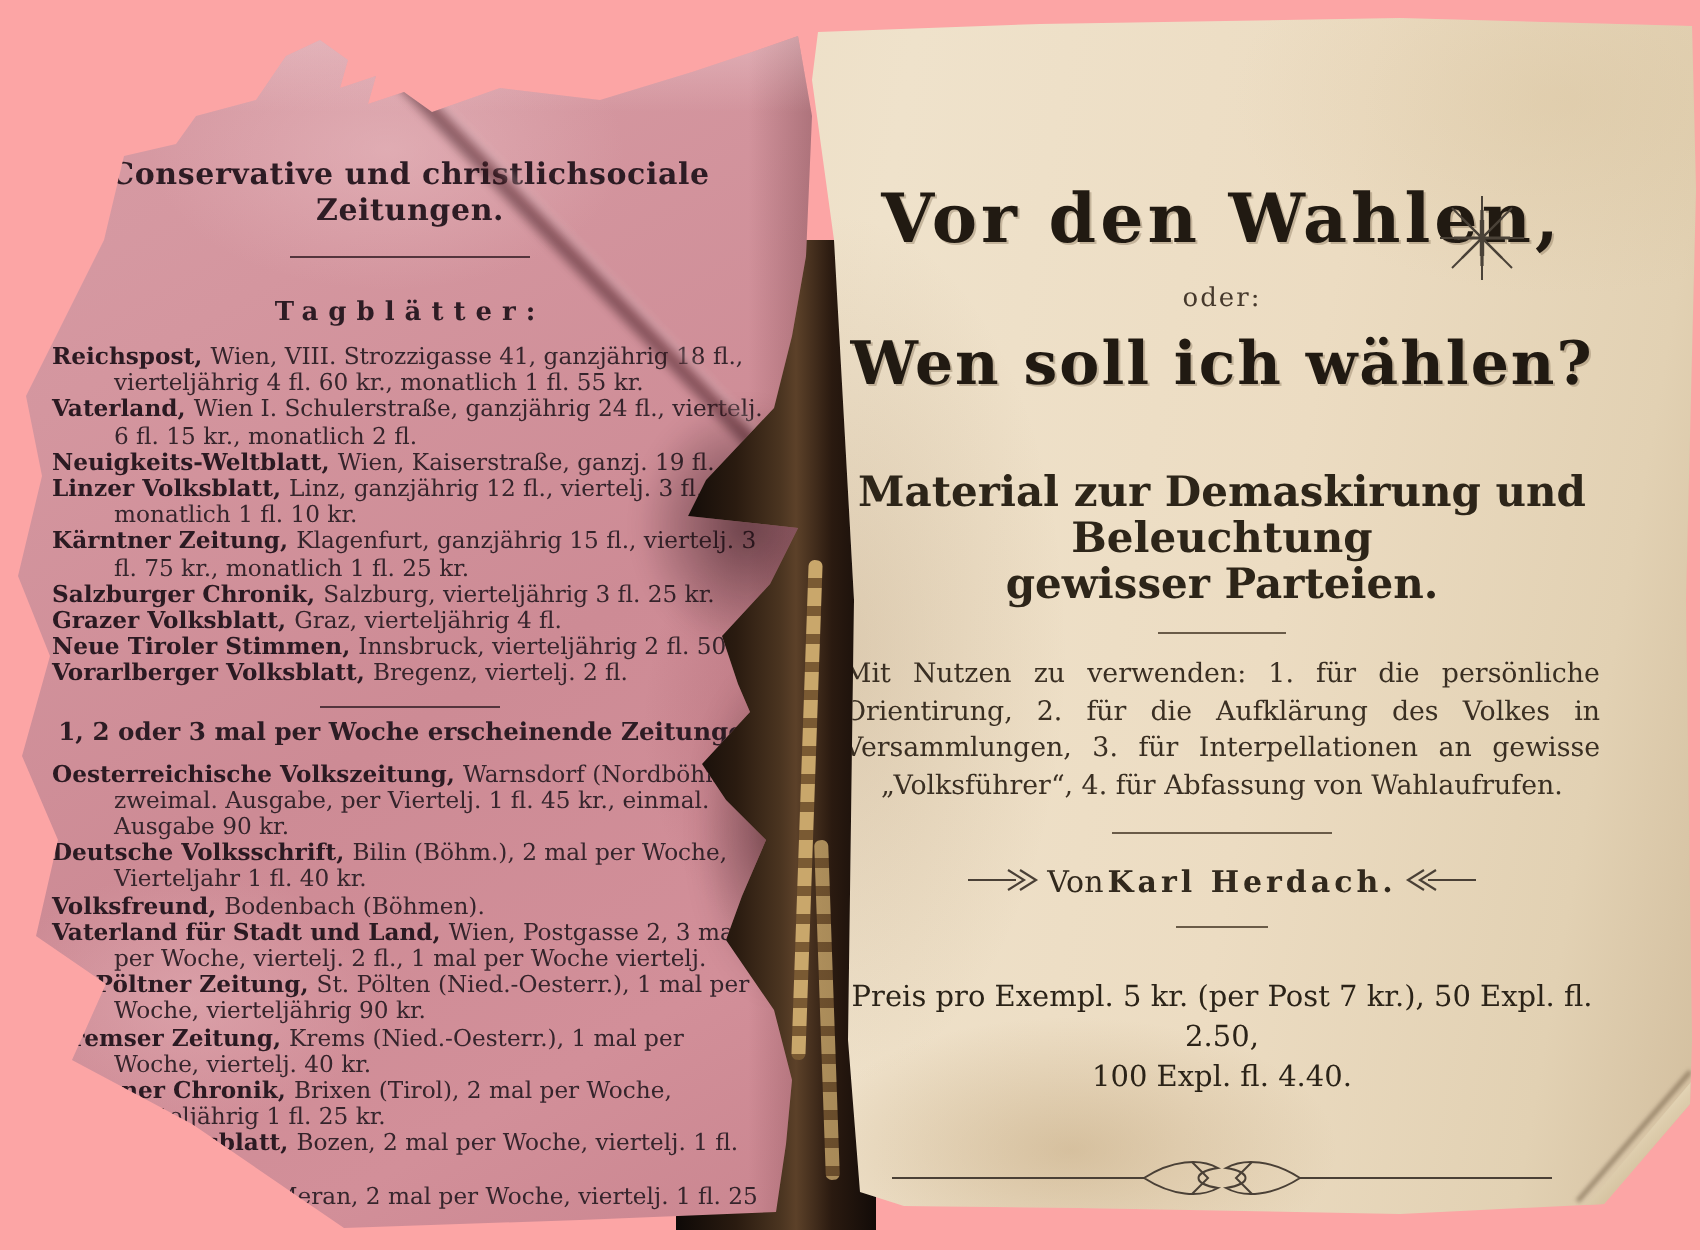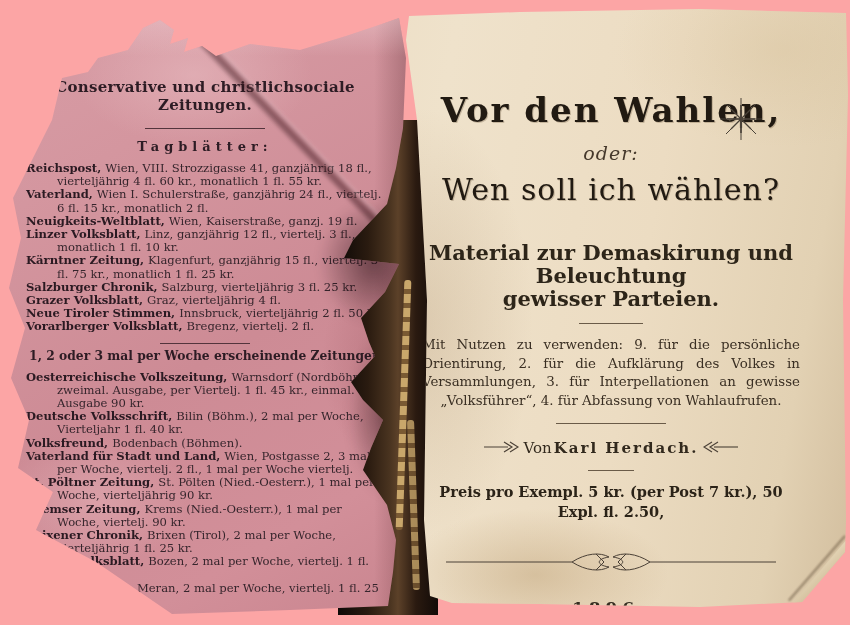--- a/index.html
+++ b/index.html
@@ -21,32 +21,32 @@
       424px 520px,427px 300px,417px 120px,406px 40px);
     background:
       radial-gradient(ellipse 190px 95px at 63% 92%,rgba(186,156,112,.45),transparent 70%),
       radial-gradient(ellipse 150px 280px at 49% 52%,rgba(150,115,75,.22),transparent 78%),
       radial-gradient(ellipse 220px 130px at 92% 8%,rgba(212,190,150,.35),transparent 75%),
       linear-gradient(100deg,#b29b78 0%,#d9c7a8 5%,#e9dabf 22%,#efe2cb 48%,#ecdcc2 72%,#e2d1b3 90%,#d3bf9f 99%);}
   .rp-content{position:absolute;left:420px;top:20px;width:382px;text-align:center;color:#352c22;}
   .rp-title1{position:relative;margin-top:70px;font-size:34px;font-weight:bold;color:#211a12;
              letter-spacing:2px;text-shadow:1px 1px 0 rgba(120,100,75,.35);}
   .star{position:absolute;left:298px;top:6px;}
-  .rp-oder{margin-top:12px;font-size:19px;letter-spacing:1px;color:#46392c;font-style:italic;}
-  .rp-title2{margin-top:8px;font-size:30px;font-weight:normal;color:#211a12;letter-spacing:1px;
+  .rp-oder{margin-top:12px;font-size:13px;letter-spacing:1px;color:#46392c;}
+  .rp-title2{margin-top:8px;font-size:30px;font-weight:bold;color:#211a12;letter-spacing:1px;
              text-shadow:1px 1px 0 rgba(120,100,75,.35);}
   .rp-subtitle{margin-top:34px;font-size:21px;font-weight:bold;line-height:23px;color:#2d2519;}
   .rp-div{height:1px;background:#6a5b48;margin:13px auto 0;}
   .d64{width:64px;} .d110{width:110px;} .d46{width:46px;}
   .rp-usage{margin:12px auto 0;font-size:13.4px;line-height:18.5px;color:#3a2f23;
             text-align:justify;text-align-last:center;padding:0 2px;}
   .rp-byline{margin-top:15px;display:flex;align-items:center;justify-content:center;gap:2px;
              font-size:15px;color:#32291d;}
   .rp-byline .name{font-weight:bold;letter-spacing:2px;}
-  .rp-price{margin-top:11px;font-size:14.5px;font-weight:bold;line-height:20px;color:#2b2318;}
+  .rp-price{margin-top:25px;font-size:14.5px;font-weight:normal;line-height:20px;color:#2b2318;}
   .orn-rule{margin-top:28px;}
   .rp-year{display:inline-block;margin-top:24px;font-size:17px;font-weight:bold;letter-spacing:5px;
            color:#352c20;border-bottom:1px solid #5c4f3e;padding-bottom:2px;}
   
   .fold{position:absolute;left:792px;top:538px;width:56px;height:66px;z-index:3;
         clip-path:polygon(100% 0,0 100%,100% 100%);
         background:linear-gradient(135deg,#f6eedb 0%,#e8dabd 40%,#c9b38d 75%,#a98f66 100%);
         filter:drop-shadow(-3px -3px 3px rgba(60,40,20,.55));}
   .fold-line{position:absolute;left:788px;top:600px;width:86px;height:2px;z-index:3;
              background:rgba(70,50,30,.5);transform:rotate(-49deg);transform-origin:0 0;filter:blur(1px);}
@@ -71,21 +71,21 @@
           transform:rotate(46deg);transform-origin:0 0;filter:blur(1.5px);
           background:linear-gradient(to bottom,rgba(250,220,225,.35),rgba(66,20,28,.5) 45%,rgba(40,10,16,.42) 62%,rgba(0,0,0,0));}
   .blotch1{position:absolute;left:318px;top:200px;width:110px;height:125px;filter:blur(4px);
            background:radial-gradient(closest-side,rgba(28,6,12,.55),transparent);}
   .blotch2{position:absolute;left:348px;top:330px;width:80px;height:170px;filter:blur(5px);
            background:radial-gradient(closest-side,rgba(30,8,12,.45),transparent);}
   .lp-content{position:absolute;left:26px;top:78px;width:358px;color:#33222a;}
   .lp-header{font-size:15px;font-weight:bold;text-align:center;letter-spacing:.3px;color:#2d1c24;}
   .lp-div{height:1px;background:#53343c;margin:14px auto 0;width:120px;}
   .lp-div.small{width:90px;margin:9px auto 4px;}
-  .lp-subhead1{margin-top:10px;font-size:13px;font-weight:bold;text-align:center;letter-spacing:5px;color:#2d1c24;}
+  .lp-subhead1{margin-top:20px;font-size:13px;font-weight:bold;text-align:center;letter-spacing:5px;color:#2d1c24;}
   .lp-subhead2{margin-top:3px;font-size:12.3px;font-weight:bold;text-align:center;color:#2d1c24;}
   .np-list{margin-top:8px;}
   .np-entry{font-size:11.6px;line-height:13.2px;padding-left:31px;text-indent:-31px;color:#36252c;}
   .np-entry .e-name{font-weight:bold;color:#2b1a22;}
 
   svg{display:block;}
   .rp-byline svg{display:inline-block;}
 </style>
 </head>
 <body>
@@ -123,21 +123,21 @@
       <div class="rp-oder">oder:</div>
       <div class="rp-title2">Wen soll ich wählen?</div>
 
       <div class="rp-subtitle">
         <div>Material zur Demaskirung und Beleuchtung</div>
         <div>gewisser Parteien.</div>
       </div>
 
       <div class="rp-div d64"></div>
 
-      <div class="rp-usage">Mit Nutzen zu verwenden: 9. für die persönliche Orientirung, 2. für die Aufklärung des Volkes in Versammlungen, 3. für Interpellationen an gewisse „Volksführer“, 4. für Abfassung von Wahlaufrufen.</div>
+      <div class="rp-usage">Mit Nutzen zu verwenden: 1. für die persönliche Orientirung, 2. für die Aufklärung des Volkes in Versammlungen, 3. für Interpellationen an gewisse „Volksführer“, 4. für Abfassung von Wahlaufrufen.</div>
 
       <div class="rp-div d110"></div>
 
       <div class="rp-byline">
         <span>
           <svg width="38" height="12" viewBox="0 0 38 12">
             <g stroke="#4a4036" stroke-width="1.1" fill="none">
               <line x1="0" y1="6" x2="24" y2="6"></line>
               <path d="M20,1 L28,6 L20,11"></path>
                 <path d="M26,1 L34,6 L26,11"></path>
@@ -154,20 +154,21 @@
                 <path d="M12,1 L4,6 L12,11"></path>
             </g>
           </svg>
         </span>
       </div>
 
       <div class="rp-div d46"></div>
 
       <div class="rp-price">
         <div>Preis pro Exempl. 5 kr. (per Post 7 kr.), 50 Expl. fl. 2.50,</div>
+        <div>100 Expl. fl. 4.40.</div>
       </div>
 
       <div class="orn-rule">
         <svg width="330" height="24" viewBox="0 0 330 24" style="margin:0 auto;">
           <g stroke="#4a4036" stroke-width="1" fill="none">
             <line x1="0" y1="12" x2="126" y2="12"></line>
             <line x1="204" y1="12" x2="330" y2="12"></line>
             <path d="M126,12 C140,3 154,2 163,7 C150,9 150,15 163,17 C154,22 140,21 126,12 Z"></path>
             <path d="M204,12 C190,3 176,2 167,7 C180,9 180,15 167,17 C176,22 190,21 204,12 Z"></path>
             <path d="M150,4 L158,12 L150,20"></path>
@@ -266,21 +267,21 @@
             <span>Wien, Postgasse 2, 3 mal per Woche, viertelj. 2 fl., 1 mal per Woche viertelj. </span>
           </div>
 
           <div class="np-entry">
             <span class="e-name">St. Pöltner Zeitung, </span>
             <span>St. Pölten (Nied.-Oesterr.), 1 mal per Woche, vierteljährig 90 kr. </span>
           </div>
 
           <div class="np-entry">
             <span class="e-name">Kremser Zeitung, </span>
-            <span>Krems (Nied.-Oesterr.), 1 mal per Woche, viertelj. 90 kr. </span>
+            <span>Krems (Nied.-Oesterr.), 1 mal per Woche, viertelj. 40 kr. </span>
           </div>
 
           <div class="np-entry">
             <span class="e-name">Brixener Chronik, </span>
             <span>Brixen (Tirol), 2 mal per Woche, vierteljährig 1 fl. 25 kr. </span>
           </div>
 
           <div class="np-entry">
             <span class="e-name">Tiroler Volksblatt, </span>
             <span>Bozen, 2 mal per Woche, viertelj. 1 fl. 25 kr. </span>

